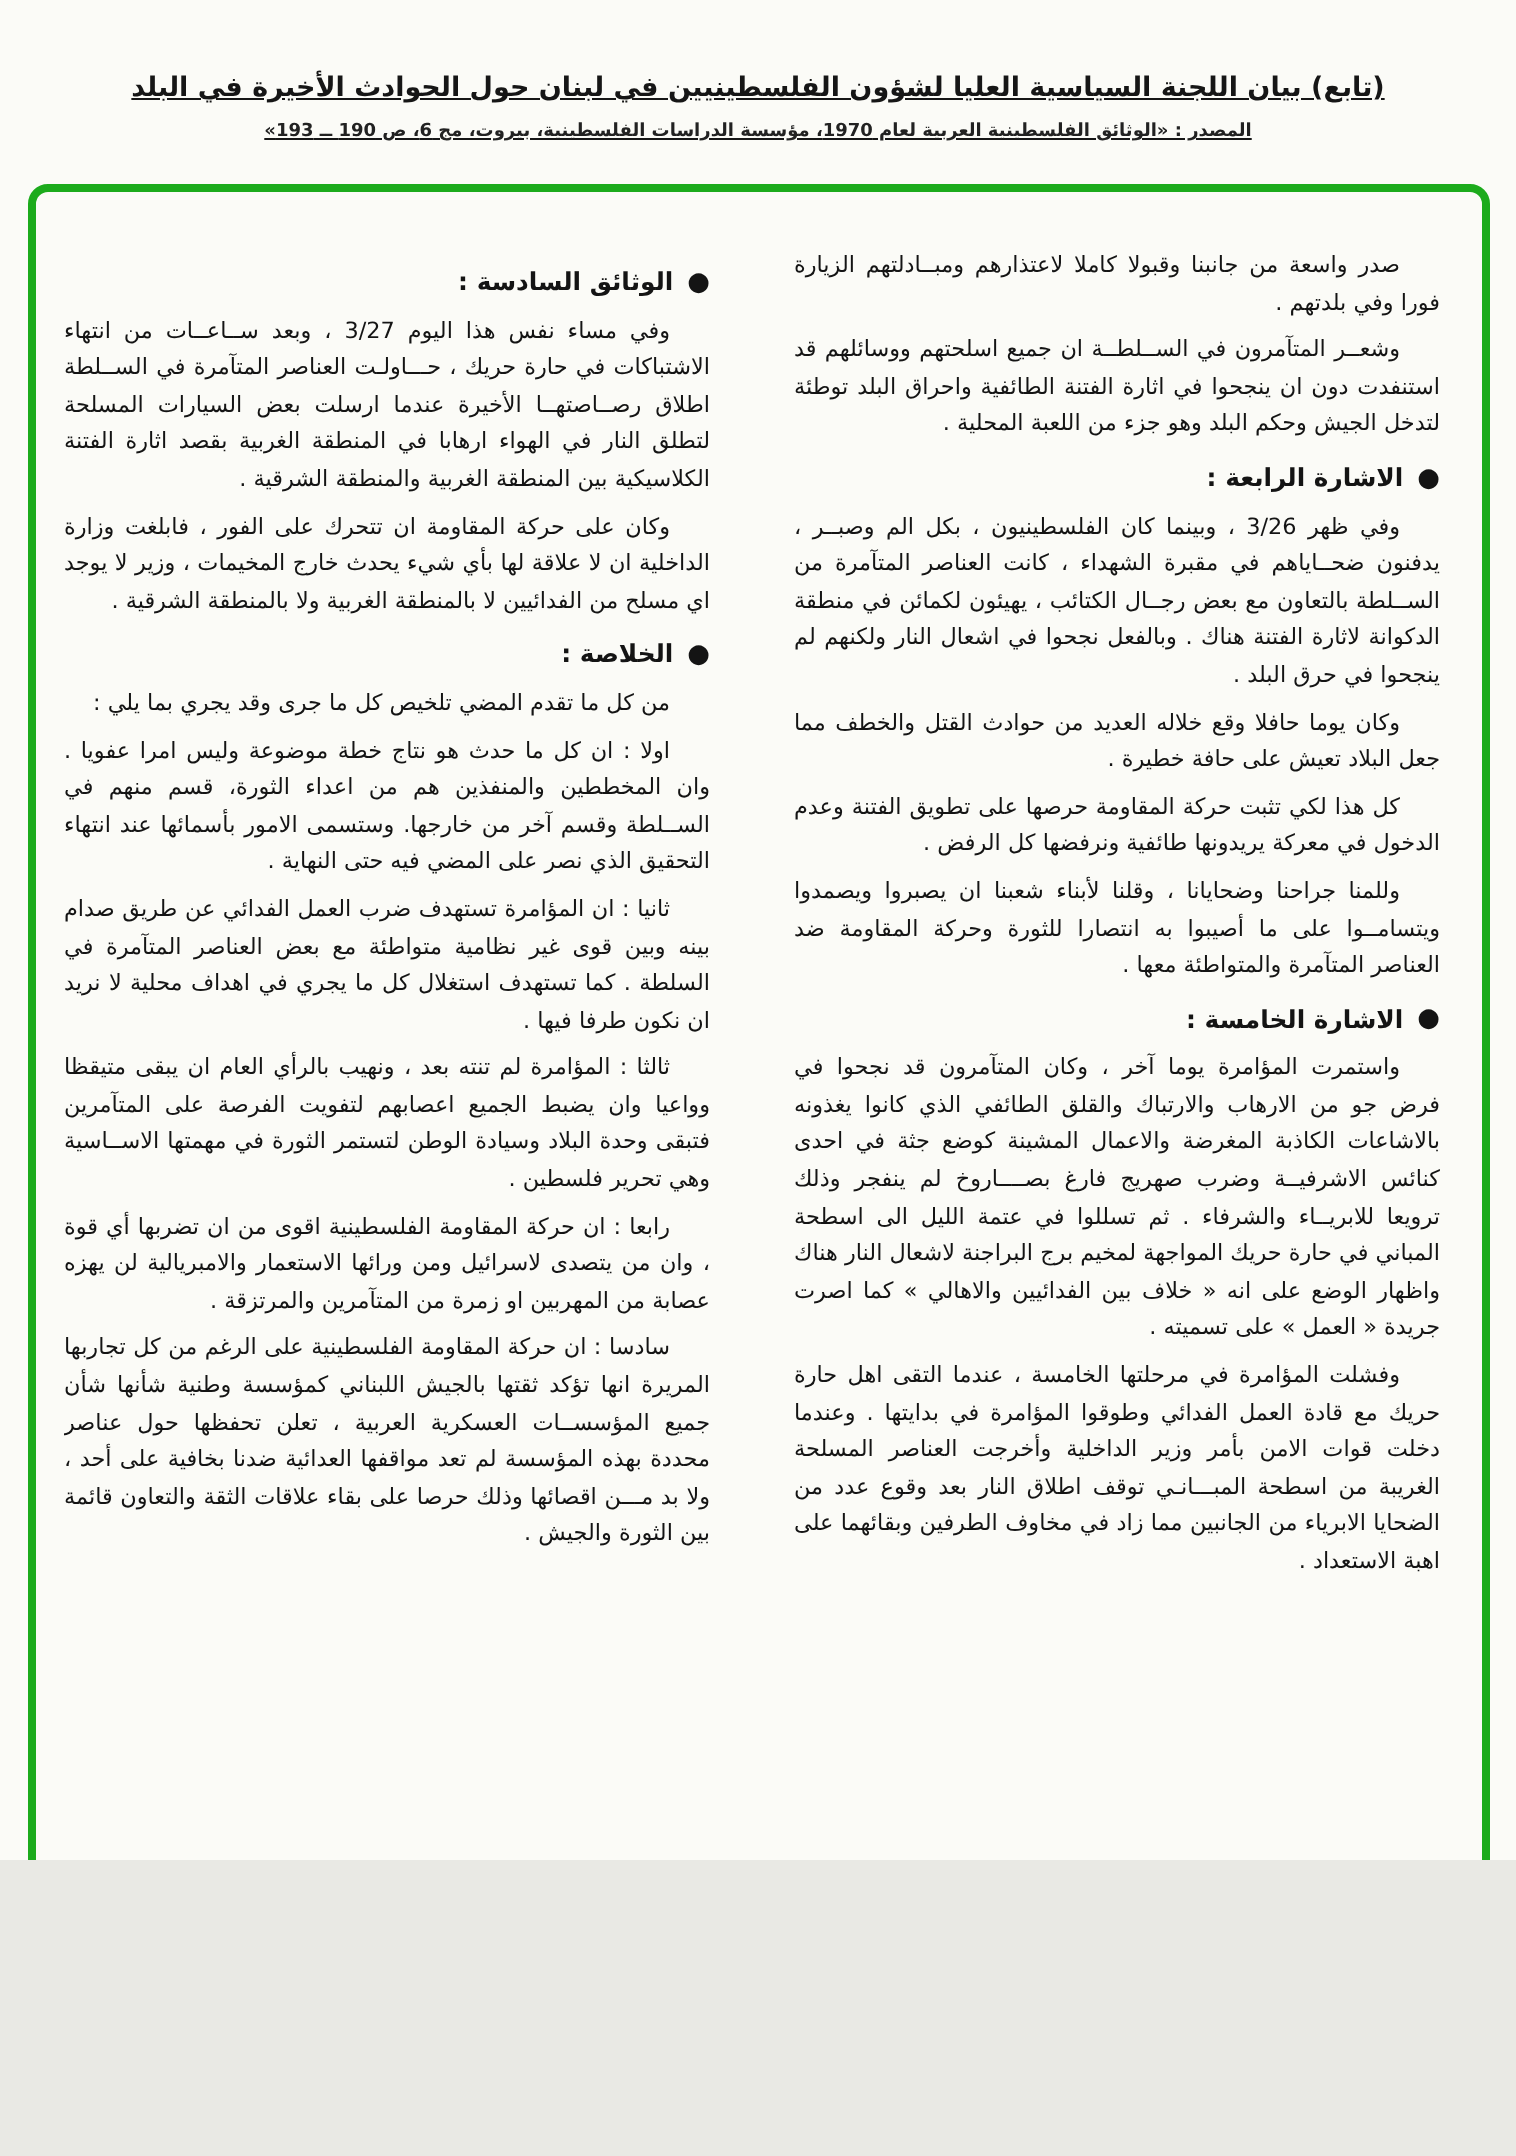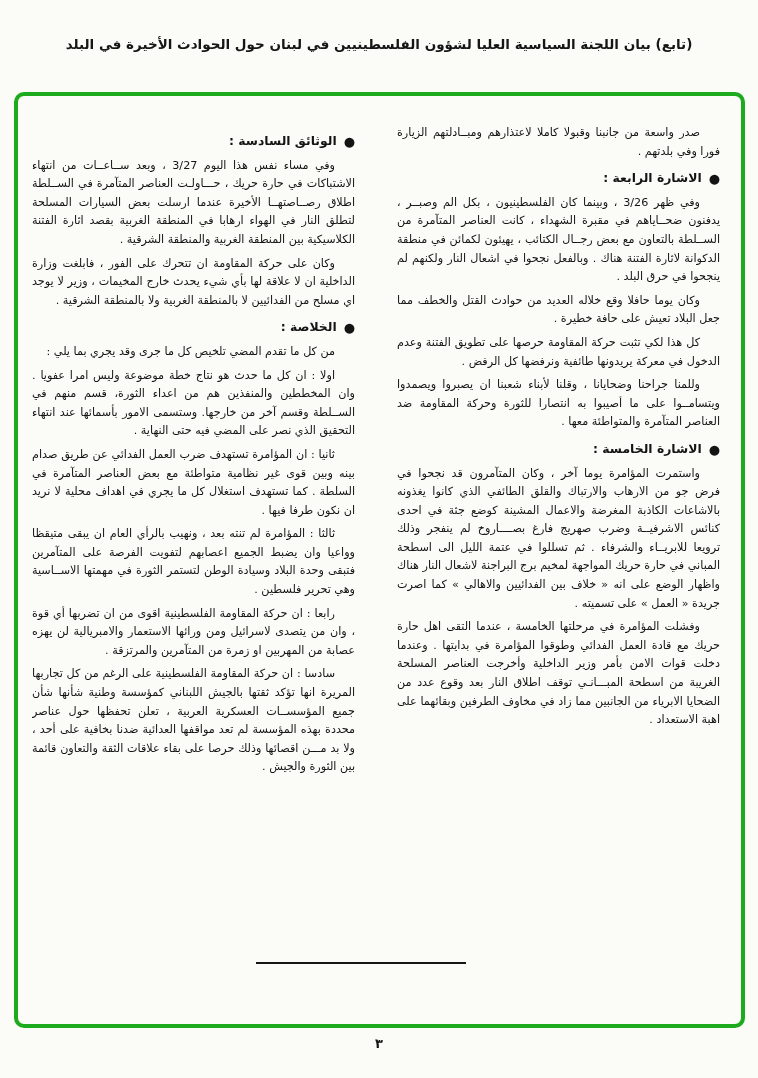--- a/index.html
+++ b/index.html
@@ -3,24 +3,25 @@
 <meta charset="utf-8">
 <style>
   * { margin:0; padding:0; box-sizing:border-box; }
   html,body { width:758px; height:1078px; }
   body {
     background:#e9e9e4;
     font-family:"DejaVu Sans", sans-serif;
   }
   .page {
     position:relative;
-    width:758px; height:1078px;
+    width:758px; height:930px;
     background:#fbfbf7;
     overflow:hidden;
     color:#161616;
+    text-decoration:underline;
   }
   .header { direction:rtl; text-align:center; padding-top:36px; }
   .doc-title { font-size:13.5px; font-weight:bold; letter-spacing:0; }
   .doc-source { font-size:9px; font-weight:bold; color:#222; margin-top:9px; }
   .frame {
     position:absolute;
     left:14px; top:92px;
     width:731px; height:936px;
     border:4px solid #1cab1c;
     border-radius:10px;
@@ -68,27 +69,29 @@
     direction:rtl;
   }
 </style>
 </head>
 <body>
 
 <div class="page">
 
   <div class="header">
     <div class="doc-title">(تابع) بيان اللجنة السياسية العليا لشؤون الفلسطينيين في لبنان حول الحوادث الأخيرة في البلد</div>
+    <div class="doc-source">المصدر : «الوثائق الفلسطينية العربية لعام 1970، مؤسسة الدراسات الفلسطينية، بيروت، مج 6، ص 190 ــ 193»</div>
   </div>
 
   <div class="frame" style="border-color: rgb(28, 171, 28);"></div>
 
   <div class="columns">
     <div class="col">
         <div class="block paragraph">صدر واسعة من جانبنا وقبولا كاملا لاعتذارهم ومبــادلتهم الزيارة فورا وفي بلدتهم .</div>
+        <div class="block paragraph">وشعــر المتآمرون في الســلطــة ان جميع اسلحتهم ووسائلهم قد استنفدت دون ان ينجحوا في اثارة الفتنة الطائفية واحراق البلد توطئة لتدخل الجيش وحكم البلد وهو جزء من اللعبة المحلية .</div>
         <div class="block heading">
           <span class="bullet">●</span>
           <span>الاشارة الرابعة :</span>
         </div>
         <div class="block paragraph">وفي ظهر 3/26 ، وبينما كان الفلسطينيون ، بكل الم وصبــر ، يدفنون ضحــاياهم في مقبرة الشهداء ، كانت العناصر المتآمرة من الســلطة بالتعاون مع بعض رجــال الكتائب ، يهيئون لكمائن في منطقة الدكوانة لاثارة الفتنة هناك . وبالفعل نجحوا في اشعال النار ولكنهم لم ينجحوا في حرق البلد .</div>
         <div class="block paragraph">وكان يوما حافلا وقع خلاله العديد من حوادث القتل والخطف مما جعل البلاد تعيش على حافة خطيرة .</div>
         <div class="block paragraph">كل هذا لكي تثبت حركة المقاومة حرصها على تطويق الفتنة وعدم الدخول في معركة يريدونها طائفية ونرفضها كل الرفض .</div>
         <div class="block paragraph">وللمنا جراحنا وضحايانا ، وقلنا لأبناء شعبنا ان يصبروا ويصمدوا ويتسامــوا على ما أصيبوا به انتصارا للثورة وحركة المقاومة ضد العناصر المتآمرة والمتواطئة معها .</div>
         <div class="block heading">
           <span class="bullet">●</span>

